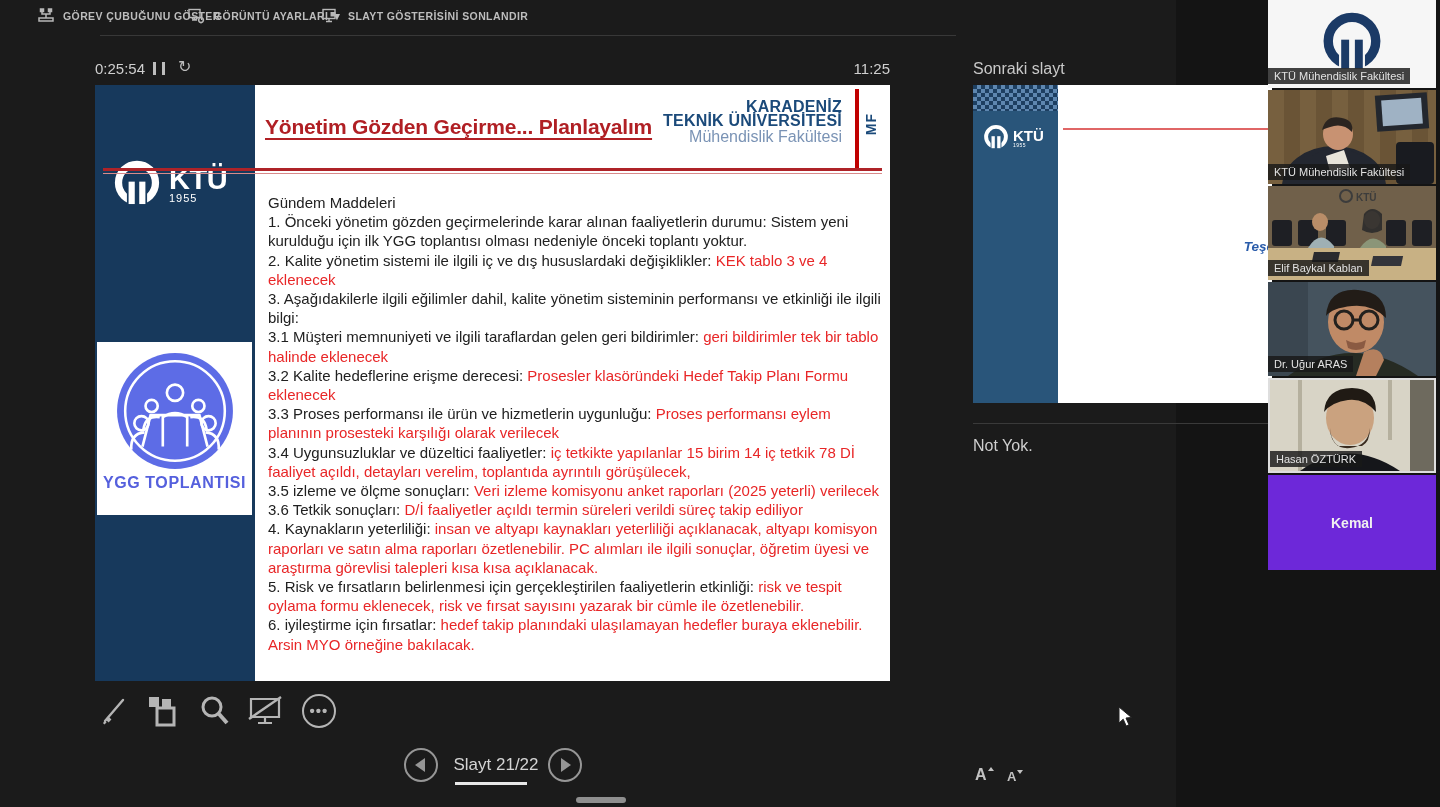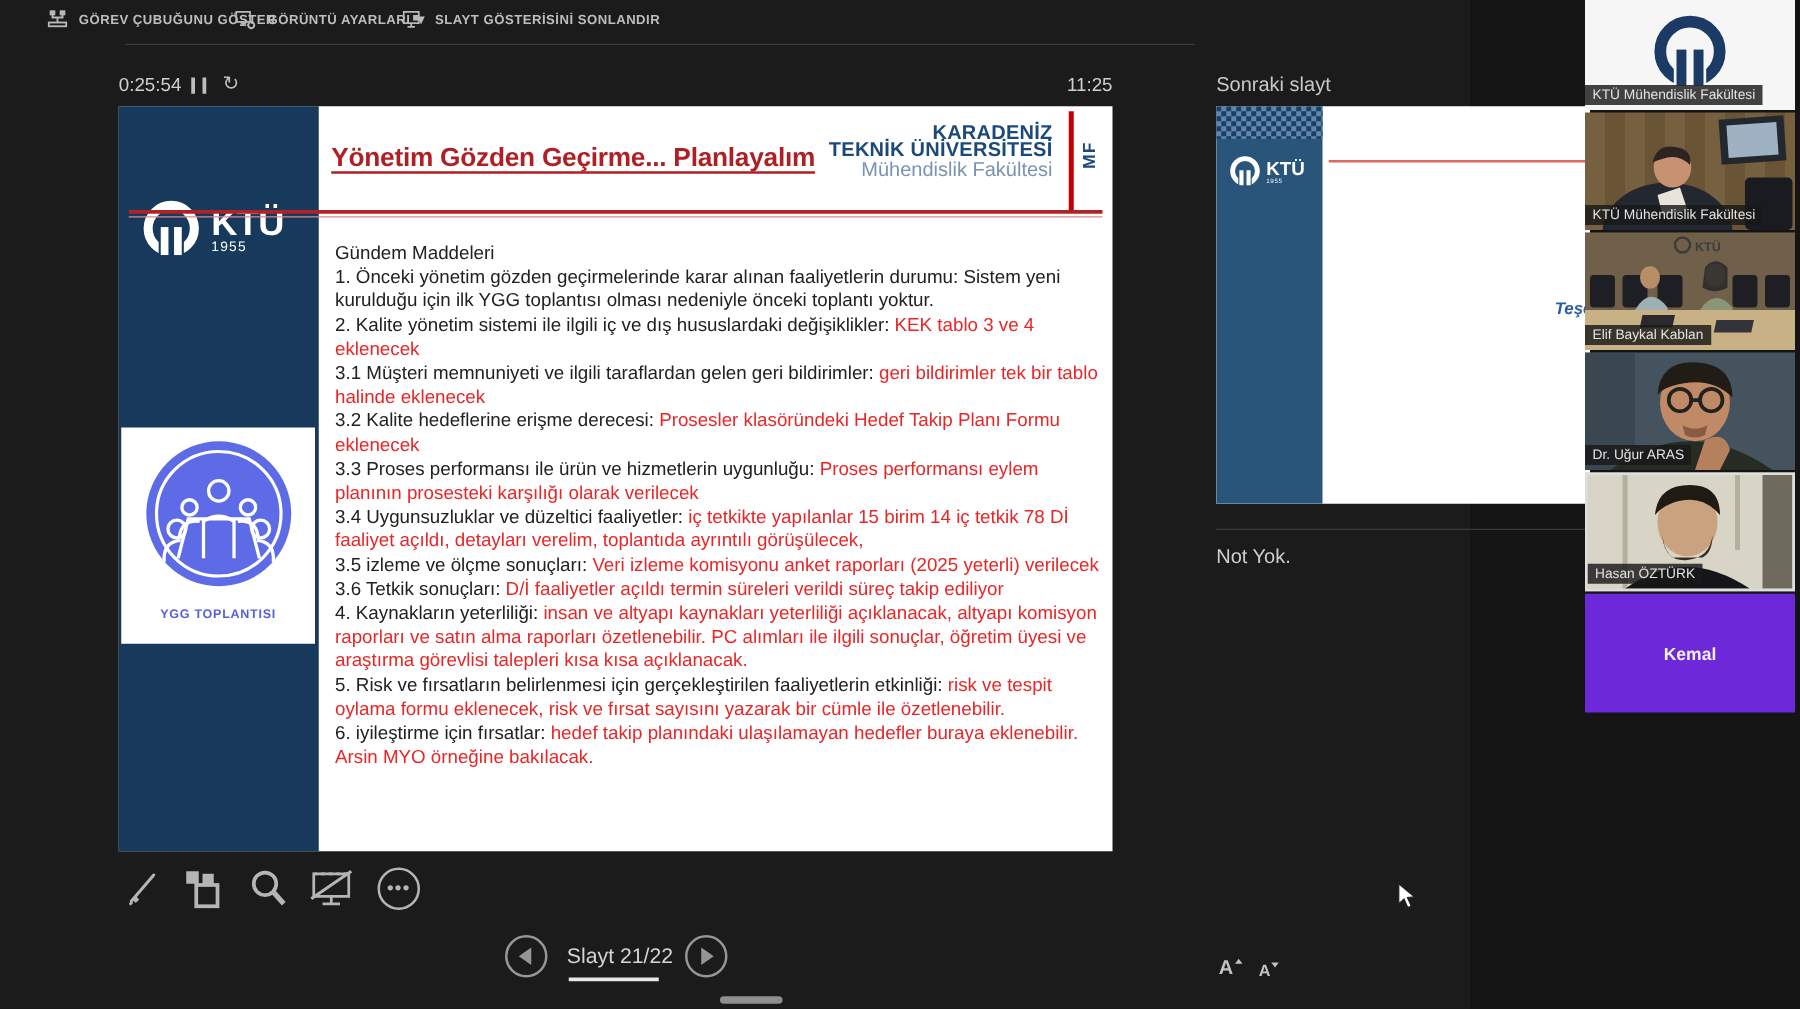--- a/index.html
+++ b/index.html
@@ -22,21 +22,21 @@
   #clock { position:absolute; left:820px; top:60px; width:70px; text-align:right; color:#cfcfcf; font-size:15px; }
 
   
   #slide { position:absolute; left:95px; top:85px; width:795px; height:596px; background:#ffffff; }
   #slide-band { position:absolute; left:0; top:0; width:160px; height:596px; background:#17395c; }
   #band-logo { position:absolute; left:14px; top:72px; display:flex; align-items:center; }
   #band-logo .ktu-txt { color:#fff; font-weight:bold; font-size:29px; letter-spacing:-.5px; line-height:26px; }
   #band-logo .ktu-yr { color:#fff; font-size:11px; letter-spacing:1px; }
   #ygg-box { position:absolute; left:2px; top:257px; width:155px; height:173px; background:#fff;
     display:flex; flex-direction:column; align-items:center; }
-  #ygg-label { color:#5560dd; font-weight:bold; font-size:10px; letter-spacing:.6px; margin-top:14px; }
+  #ygg-label { color:#5560dd; font-weight:bold; font-size:16px; letter-spacing:.6px; margin-top:2px; }
 
   #slide-title { position:absolute; left:170px; top:30px; color:#b01f24; font-weight:bold; font-size:21px;
     text-decoration:underline; text-decoration-thickness:2px; text-underline-offset:4px; letter-spacing:-.2px; }
   #uni-block { position:absolute; right:48px; top:15px; text-align:right; line-height:14px; }
   #uni-block .u1,#uni-block .u2 { color:#1b4a7a; font-weight:bold; font-size:16px; letter-spacing:.2px; }
   #uni-block .fac { color:#7a93b5; font-size:16px; margin-top:2px; }
   #mf-bar { position:absolute; left:760px; top:4px; width:4px; height:80px; background:#c00000; }
   #mf-txt { position:absolute; left:768px; top:28px; color:#1b4a7a; font-weight:bold; font-size:14px;
     writing-mode:vertical-rl; transform:rotate(180deg); letter-spacing:1px; }
   #hdr-line1 { position:absolute; left:8px; top:83px; width:779px; height:3px; background:#ae2328; }
@@ -201,20 +201,21 @@
     </div>
     <div id="mf-bar"></div>
     <div id="mf-txt">MF</div>
     <div id="hdr-line1"></div>
     <div id="hdr-line2"></div>
 
     <div id="slide-body">
       <div class="bline"><span class="bk">Gündem Maddeleri</span><span class="rd"></span></div>
       <div class="bline"><span class="bk">1. Önceki yönetim gözden geçirmelerinde karar alınan faaliyetlerin durumu: Sistem yeni kurulduğu için ilk YGG toplantısı olması nedeniyle önceki toplantı yoktur.</span><span class="rd"></span></div>
       <div class="bline"><span class="bk">2. Kalite yönetim sistemi ile ilgili iç ve dış hususlardaki değişiklikler: </span><span class="rd">KEK tablo 3 ve 4 eklenecek</span></div>
+      <div class="bline"><span class="bk">3. Aşağıdakilerle ilgili eğilimler dahil, kalite yönetim sisteminin performansı ve etkinliği ile ilgili bilgi:</span><span class="rd"></span></div>
       <div class="bline"><span class="bk">3.1 Müşteri memnuniyeti ve ilgili taraflardan gelen geri bildirimler: </span><span class="rd">geri bildirimler tek bir tablo halinde eklenecek</span></div>
       <div class="bline"><span class="bk">3.2 Kalite hedeflerine erişme derecesi: </span><span class="rd">Prosesler klasöründeki Hedef Takip Planı Formu eklenecek</span></div>
       <div class="bline"><span class="bk">3.3 Proses performansı ile ürün ve hizmetlerin uygunluğu: </span><span class="rd">Proses performansı eylem planının prosesteki karşılığı olarak verilecek</span></div>
       <div class="bline"><span class="bk">3.4 Uygunsuzluklar ve düzeltici faaliyetler: </span><span class="rd">iç tetkikte yapılanlar 15 birim 14 iç tetkik 78 Dİ faaliyet açıldı, detayları verelim, toplantıda ayrıntılı görüşülecek,</span></div>
       <div class="bline"><span class="bk">3.5 izleme ve ölçme sonuçları: </span><span class="rd">Veri izleme komisyonu anket raporları (2025 yeterli) verilecek</span></div>
       <div class="bline"><span class="bk">3.6 Tetkik sonuçları: </span><span class="rd">D/İ faaliyetler açıldı termin süreleri verildi süreç takip ediliyor</span></div>
       <div class="bline"><span class="bk">4. Kaynakların yeterliliği: </span><span class="rd">insan ve altyapı kaynakları yeterliliği açıklanacak, altyapı komisyon raporları ve satın alma raporları özetlenebilir. PC alımları ile ilgili sonuçlar, öğretim üyesi ve araştırma görevlisi talepleri kısa kısa açıklanacak.</span></div>
       <div class="bline"><span class="bk">5. Risk ve fırsatların belirlenmesi için gerçekleştirilen faaliyetlerin etkinliği: </span><span class="rd">risk ve tespit oylama formu eklenecek, risk ve fırsat sayısını yazarak bir cümle ile özetlenebilir.</span></div>
       <div class="bline"><span class="bk">6. iyileştirme için fırsatlar: </span><span class="rd">hedef takip planındaki ulaşılamayan hedefler buraya eklenebilir. Arsin MYO örneğine bakılacak.</span></div>
     </div>

